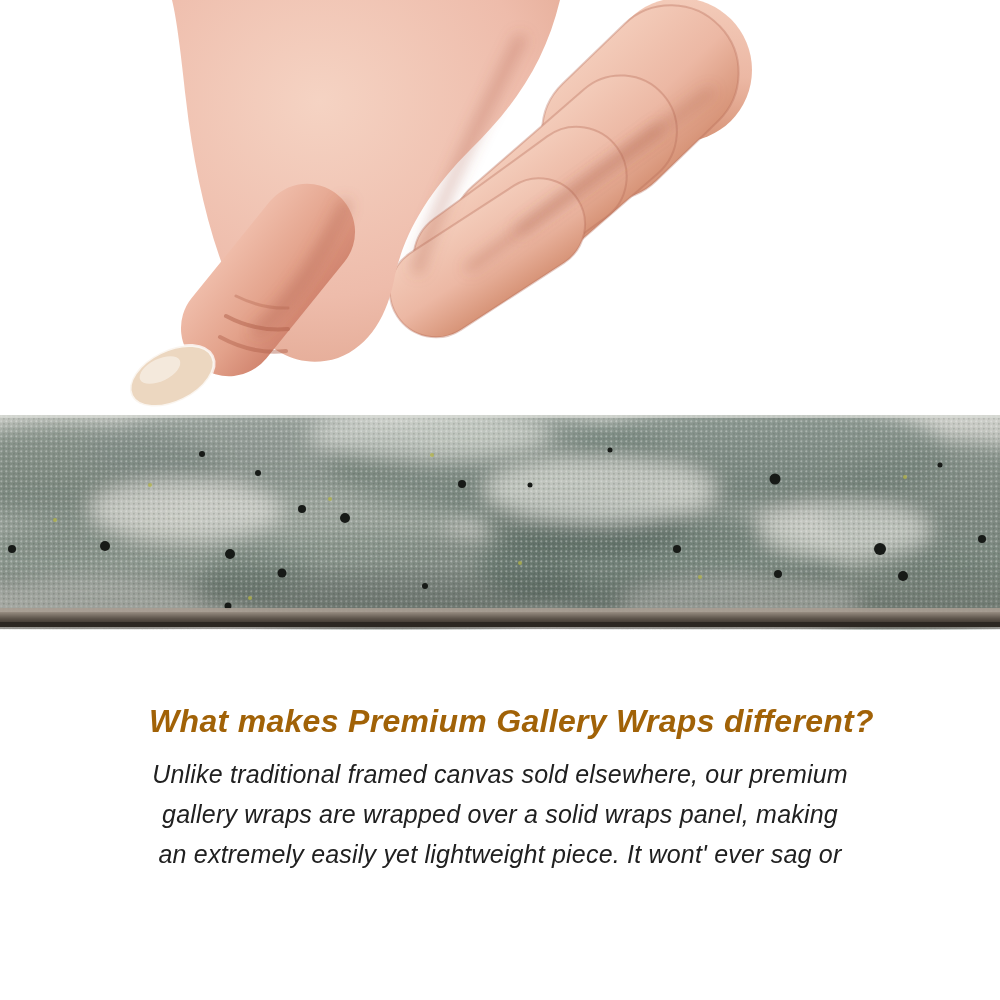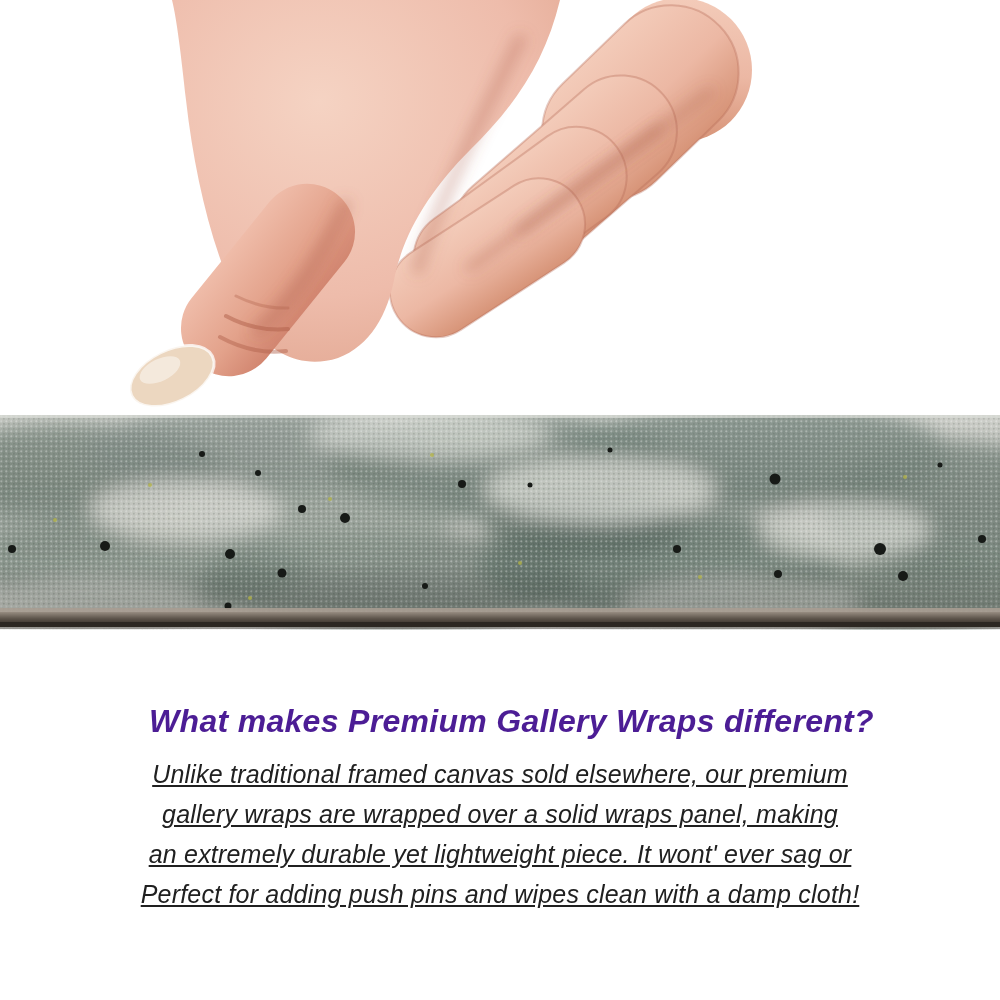--- a/index.html
+++ b/index.html
@@ -12,26 +12,26 @@
   }
   .hand-photo{position:absolute;top:0;left:0;width:1000px;height:420px;margin:0;}
   .canvas-strip{position:absolute;top:415px;left:0;width:1000px;height:215px;}
   .copy{
     position:absolute;top:702px;left:0;width:1000px;
     text-align:center;color:#1d1d1d;font-style:italic;
   }
   .copy h1{
     margin:0 0 14px 0;
     font:italic 700 32px/1.2 "Liberation Sans", sans-serif;
-    letter-spacing:.3px;color:#4c1d95;padding-left:23px;
+    letter-spacing:.3px;color:#a16207;padding-left:23px;
   }
   .copy p{
     margin:0;
     font:italic 400 25px/40px "Liberation Sans", sans-serif;
-    letter-spacing:.2px;color:#202020;text-decoration:underline;
+    letter-spacing:.2px;color:#202020;
   }
 </style>
 </head>
 <body>
 
 <div class="stage">
 
   <figure class="hand-photo" role="img" aria-label="Hand with thumb pressing down on the edge of a premium gallery wrap canvas panel">
     <svg width="1000" height="420" viewBox="0 0 1000 420">
       <defs>
@@ -182,17 +182,16 @@
         <rect x="0" y="207" width="1000" height="5" fill="#2c2722"></rect>
         <rect x="0" y="211" width="1000" height="3" fill="rgba(44,39,34,0.45)"></rect>
       </g>
     </svg>
   </div>
 
   <section class="copy">
     <h1>What makes Premium Gallery Wraps different?</h1>
     <p>Unlike traditional framed canvas sold elsewhere, our premium</p>
     <p>gallery wraps are wrapped over a solid wraps panel, making</p>
-    <p>an extremely durable yet lightweight piece. It wont' ever sag or</p>
-    <p>Perfect for adding push pins and wipes clean with a damp cloth!</p>
+    <p>an extremely easily yet lightweight piece. It wont' ever sag or</p>
   </section>
 
 </div>
 
 </body></html>

